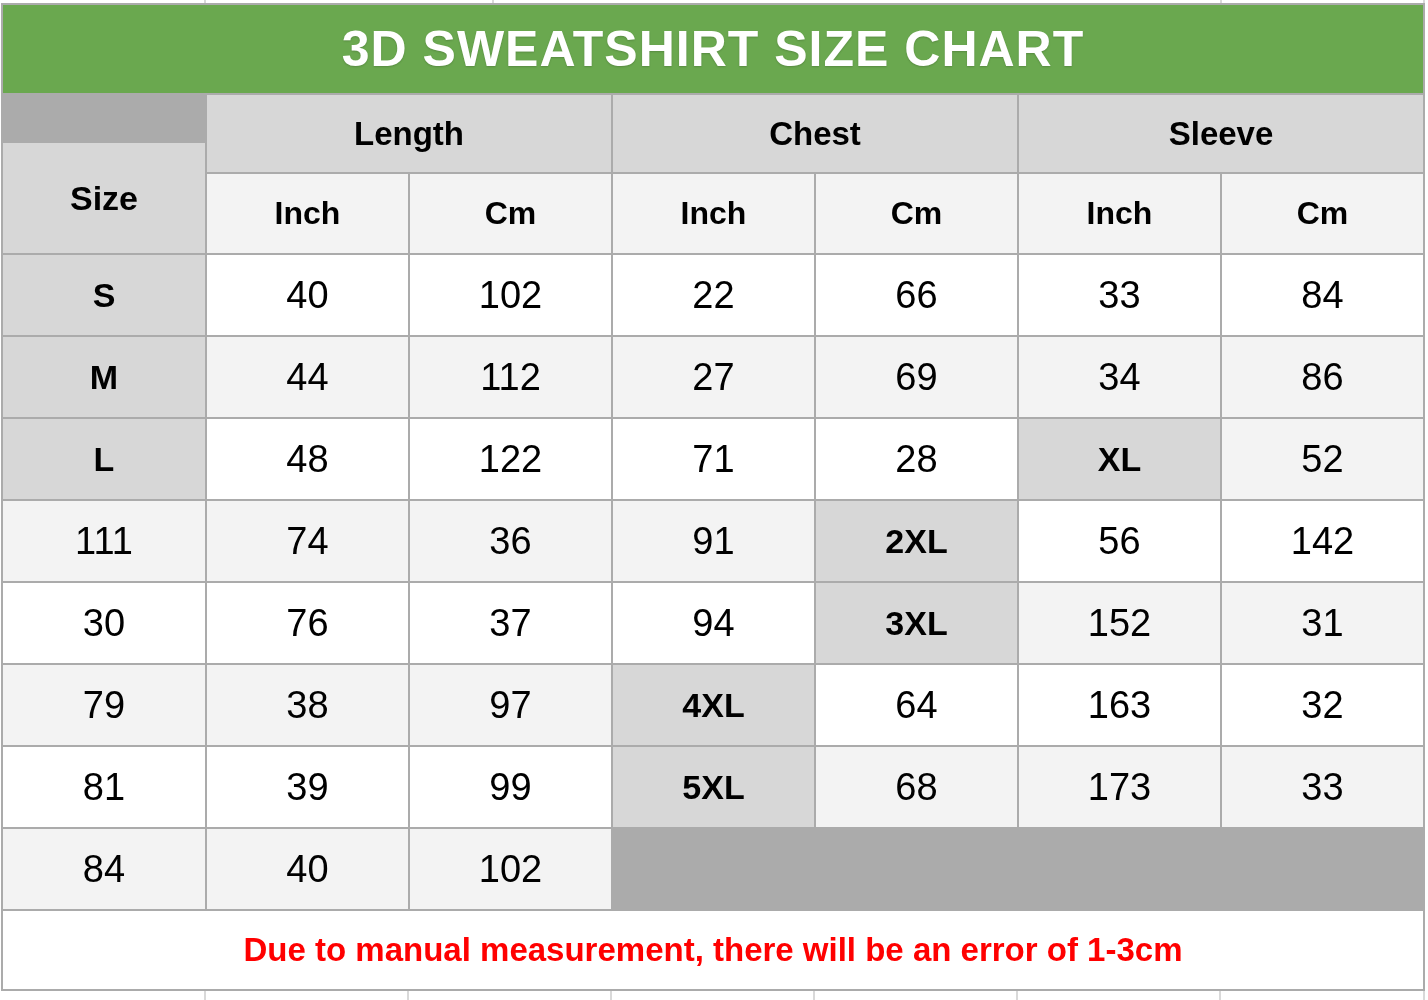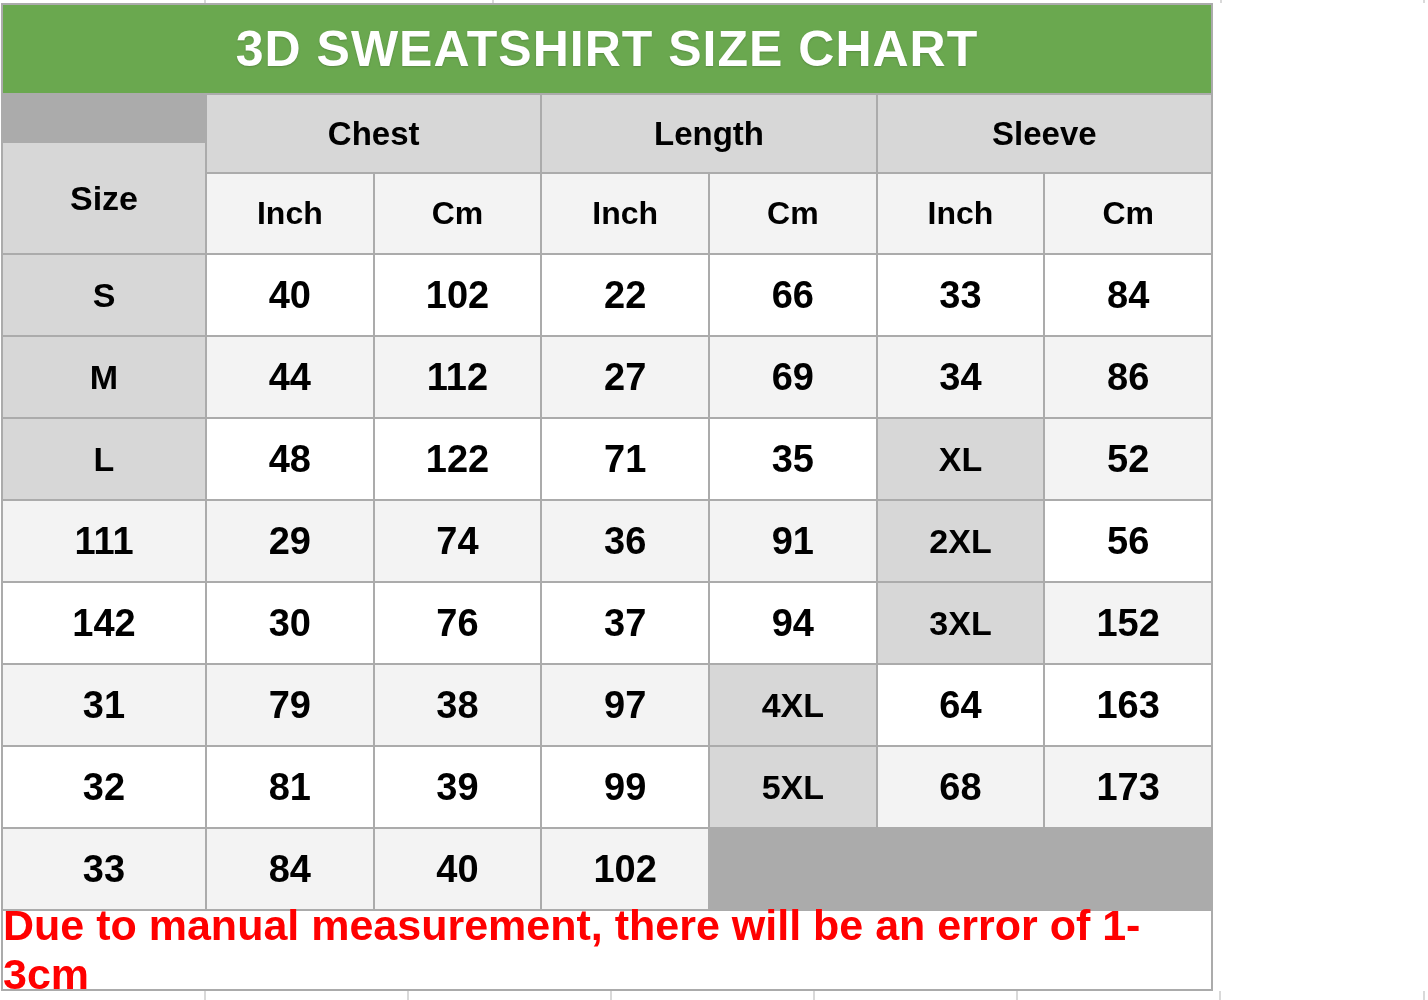--- a/index.html
+++ b/index.html
@@ -9,21 +9,21 @@
   .sheet { position:relative; width:1428px; height:1000px; background:#ffffff; overflow:hidden; }
 
   
   .strip { position:absolute; left:0; width:1428px; background:#ffffff; }
   .strip-top { top:0; height:3px; }
   .strip-bottom { top:991px; height:9px; }
   .vline { position:absolute; top:0; bottom:0; width:2px; background:#d9d9d9; }
 
   
   .grid {
-    position:absolute; top:3px; left:1px; width:1212px;
+    position:absolute; top:3px; left:1px; width:1424px;
     display:grid;
     grid-template-columns:202px repeat(6, 1fr);
     grid-template-rows:88px 77px 79px repeat(8, 80px) 78px;
     gap:2px;
     background:#ababab;          
     border:2px solid #ababab;
   }
   .cell { display:flex; align-items:center; justify-content:center; color:#000; }
 
   .title-cell {
@@ -34,51 +34,51 @@
     font-size:50px;
     letter-spacing:1px;
     text-shadow:0 1px 2px rgba(0,0,0,0.18);
   }
 
   .corner-cell { grid-row:2 / span 2; grid-column:1; background:#d7d7d7; font-weight:bold; font-size:34px;margin-top:48px; }
   .group-cell  { grid-column:span 2;  background:#d7d7d7; font-weight:bold; font-size:33px; }
   .unit-cell   { background:#f3f3f3; font-weight:bold; font-size:32px; }
 
   .size-cell   { background:#d7d7d7; font-weight:bold; font-size:34px; }
-  .val         { font-size:38px; font-weight:700; }
+  .val         { font-size:38px; font-weight:400; }
   .row-odd  .val, .val.row-odd  { background:#ffffff; }
   .row-even .val, .val.row-even { background:#f3f3f3; }
 
   .note-cell {
     grid-column:1 / -1;
     background:#ffffff;
     color:#ff0000;
     font-weight:bold;
-    font-size:43px;
+    font-size:33px;
   }
 </style>
 </head>
 <body>
 
 <div class="sheet">
 
   <div class="strip strip-top">
     <div class="vline" style="left:204px"></div>
     <div class="vline" style="left:492px"></div>
     <div class="vline" style="left:1220px"></div>
     <div class="vline" style="left:1423px"></div>
   </div>
 
   <div class="grid">
 
     <div class="cell title-cell">3D SWEATSHIRT SIZE CHART</div>
 
     <div class="cell corner-cell">Size</div>
+    <div class="cell group-cell">Length</div>
     <div class="cell group-cell">Chest</div>
-    <div class="cell group-cell">Length</div>
     <div class="cell group-cell">Sleeve</div>
 
     <div class="cell unit-cell">Inch</div>
     <div class="cell unit-cell">Cm</div>
     <div class="cell unit-cell">Inch</div>
     <div class="cell unit-cell">Cm</div>
     <div class="cell unit-cell">Inch</div>
     <div class="cell unit-cell">Cm</div>
 
     <div class="cell size-cell">S</div>
@@ -94,26 +94,25 @@
     <div class="cell val row-even">112</div>
     <div class="cell val row-even">27</div>
     <div class="cell val row-even">69</div>
     <div class="cell val row-even">34</div>
     <div class="cell val row-even">86</div>
 
     <div class="cell size-cell">L</div>
     <div class="cell val row-odd">48</div>
     <div class="cell val row-odd">122</div>
     <div class="cell val row-odd">71</div>
-    <div class="cell val row-odd">35</div>
+    <div class="cell val row-odd">28</div>
 
     <div class="cell size-cell">XL</div>
     <div class="cell val row-even">52</div>
     <div class="cell val row-even">111</div>
-    <div class="cell val row-even">29</div>
     <div class="cell val row-even">74</div>
     <div class="cell val row-even">36</div>
     <div class="cell val row-even">91</div>
 
     <div class="cell size-cell">2XL</div>
     <div class="cell val row-odd">56</div>
     <div class="cell val row-odd">142</div>
     <div class="cell val row-odd">30</div>
     <div class="cell val row-odd">76</div>
     <div class="cell val row-odd">37</div>

